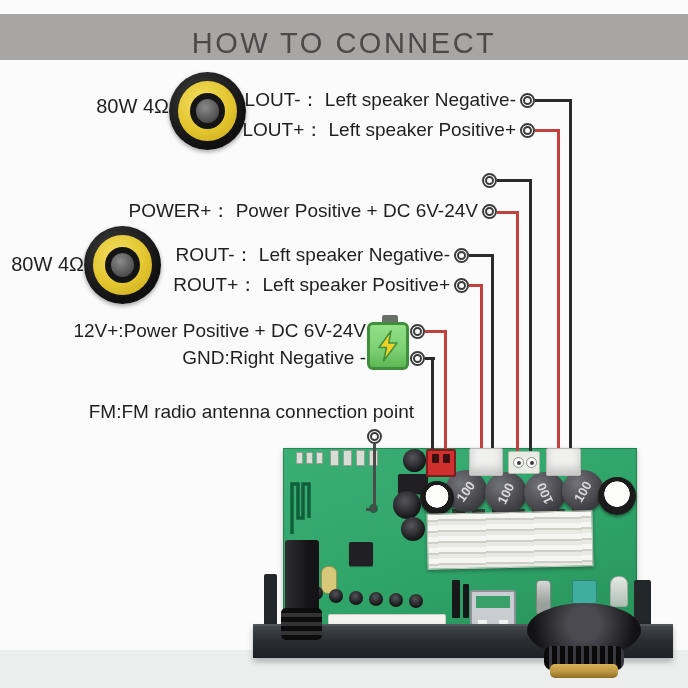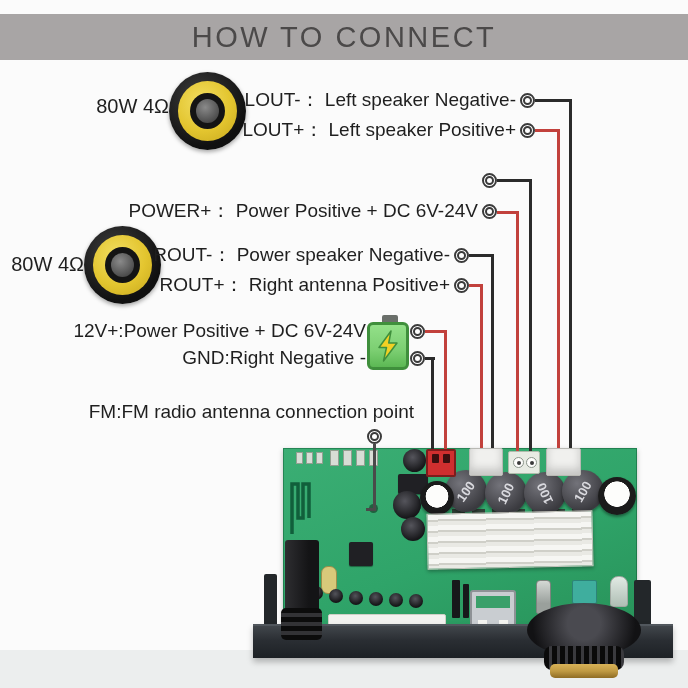--- a/index.html
+++ b/index.html
@@ -1,21 +1,21 @@
 <!DOCTYPE html>
 <html style="--wire-red: #c2413c; --wire-black: #2b2b2b; --wire-gray: #4a4a4a; --board-green: #2fa469; --title-bar-gray: #a8a5a5; --title-text-gray: #4b4949; --battery-green: #7ccf72; --bolt-yellow: #f2d024; --speaker-cone-yellow: #e3c52f; --connector-red: #cf2f2f; --knob-gold: #c09a43;"><head>
 <meta charset="utf-8">
 <style>
   html,body{margin:0;padding:0;}
   .stage{position:relative;width:688px;height:688px;background:#fbfbfb;overflow:hidden;
          font-family:"Liberation Sans","DejaVu Sans",sans-serif;}
   .abs{position:absolute;}
   
   .titlebar{left:0;top:14px;width:688px;height:46px;background:var(--title-bar-gray,#a8a5a5);
-            display:flex;align-items:center;justify-content:center;z-index:2;}
+            display:flex;align-items:flex-end;justify-content:center;z-index:2;}
   .titlebar span{font-size:29px;letter-spacing:2.5px;color:var(--title-text-gray,#4b4949);font-weight:500;}
   
   .lbl{white-space:nowrap;font-size:19px;color:#1f1f1f;line-height:22px;z-index:6;}
   .pw{font-size:20px;color:#1f1f1f;white-space:nowrap;z-index:6;}
   
   .t{width:15px;height:15px;border:2px solid #3b3b3b;border-radius:50%;background:#fff;z-index:7;box-sizing:border-box;}
   .t::after{content:"";position:absolute;left:50%;top:50%;width:5px;height:5px;margin:-4.5px 0 0 -4.5px;
             border:2px solid #3b3b3b;border-radius:50%;}
   
   .wire{z-index:3;}
@@ -99,22 +99,22 @@
   <div class="abs speaker" style="left:84px;top:226px;">
     <div class="sp-rim"></div>
     <div class="sp-cone"></div>
     <div class="sp-mid"></div>
     <div class="sp-dome"></div>
   </div>
 
   <div class="abs lbl" style="right:172px;top:89px;">LOUT-： Left speaker Negative-</div>
   <div class="abs lbl" style="right:172px;top:119px;">LOUT+： Left speaker Positive+</div>
   <div class="abs lbl" style="right:210px;top:200px;">POWER+： Power Positive + DC 6V-24V</div>
-  <div class="abs lbl" style="right:238px;top:244px;">ROUT-： Power speaker Negative-</div>
-  <div class="abs lbl" style="right:238px;top:274px;">ROUT+： Right antenna Positive+</div>
+  <div class="abs lbl" style="right:238px;top:244px;">ROUT-： Left speaker Negative-</div>
+  <div class="abs lbl" style="right:238px;top:274px;">ROUT+： Left speaker Positive+</div>
   <div class="abs lbl" style="right:322px;top:320px;">12V+:Power Positive + DC 6V-24V</div>
   <div class="abs lbl" style="right:322px;top:347px;">GND:Right Negative -</div>
   <div class="abs lbl" style="right:274px;top:401px;">FM:FM radio antenna connection point</div>
 
   <div class="abs batt-cap" style="left:382px;top:315px;"></div>
   <div class="abs batt-body" style="left:367px;top:322px;">
     <svg width="30" height="38" viewBox="0 0 40 48">
       <polygon points="24,4 8,26 18,26 14,44 32,20 21,20" fill="#f2d024" stroke="#3f8f3c" stroke-width="2" stroke-linejoin="round"></polygon>
     </svg>
   </div>

